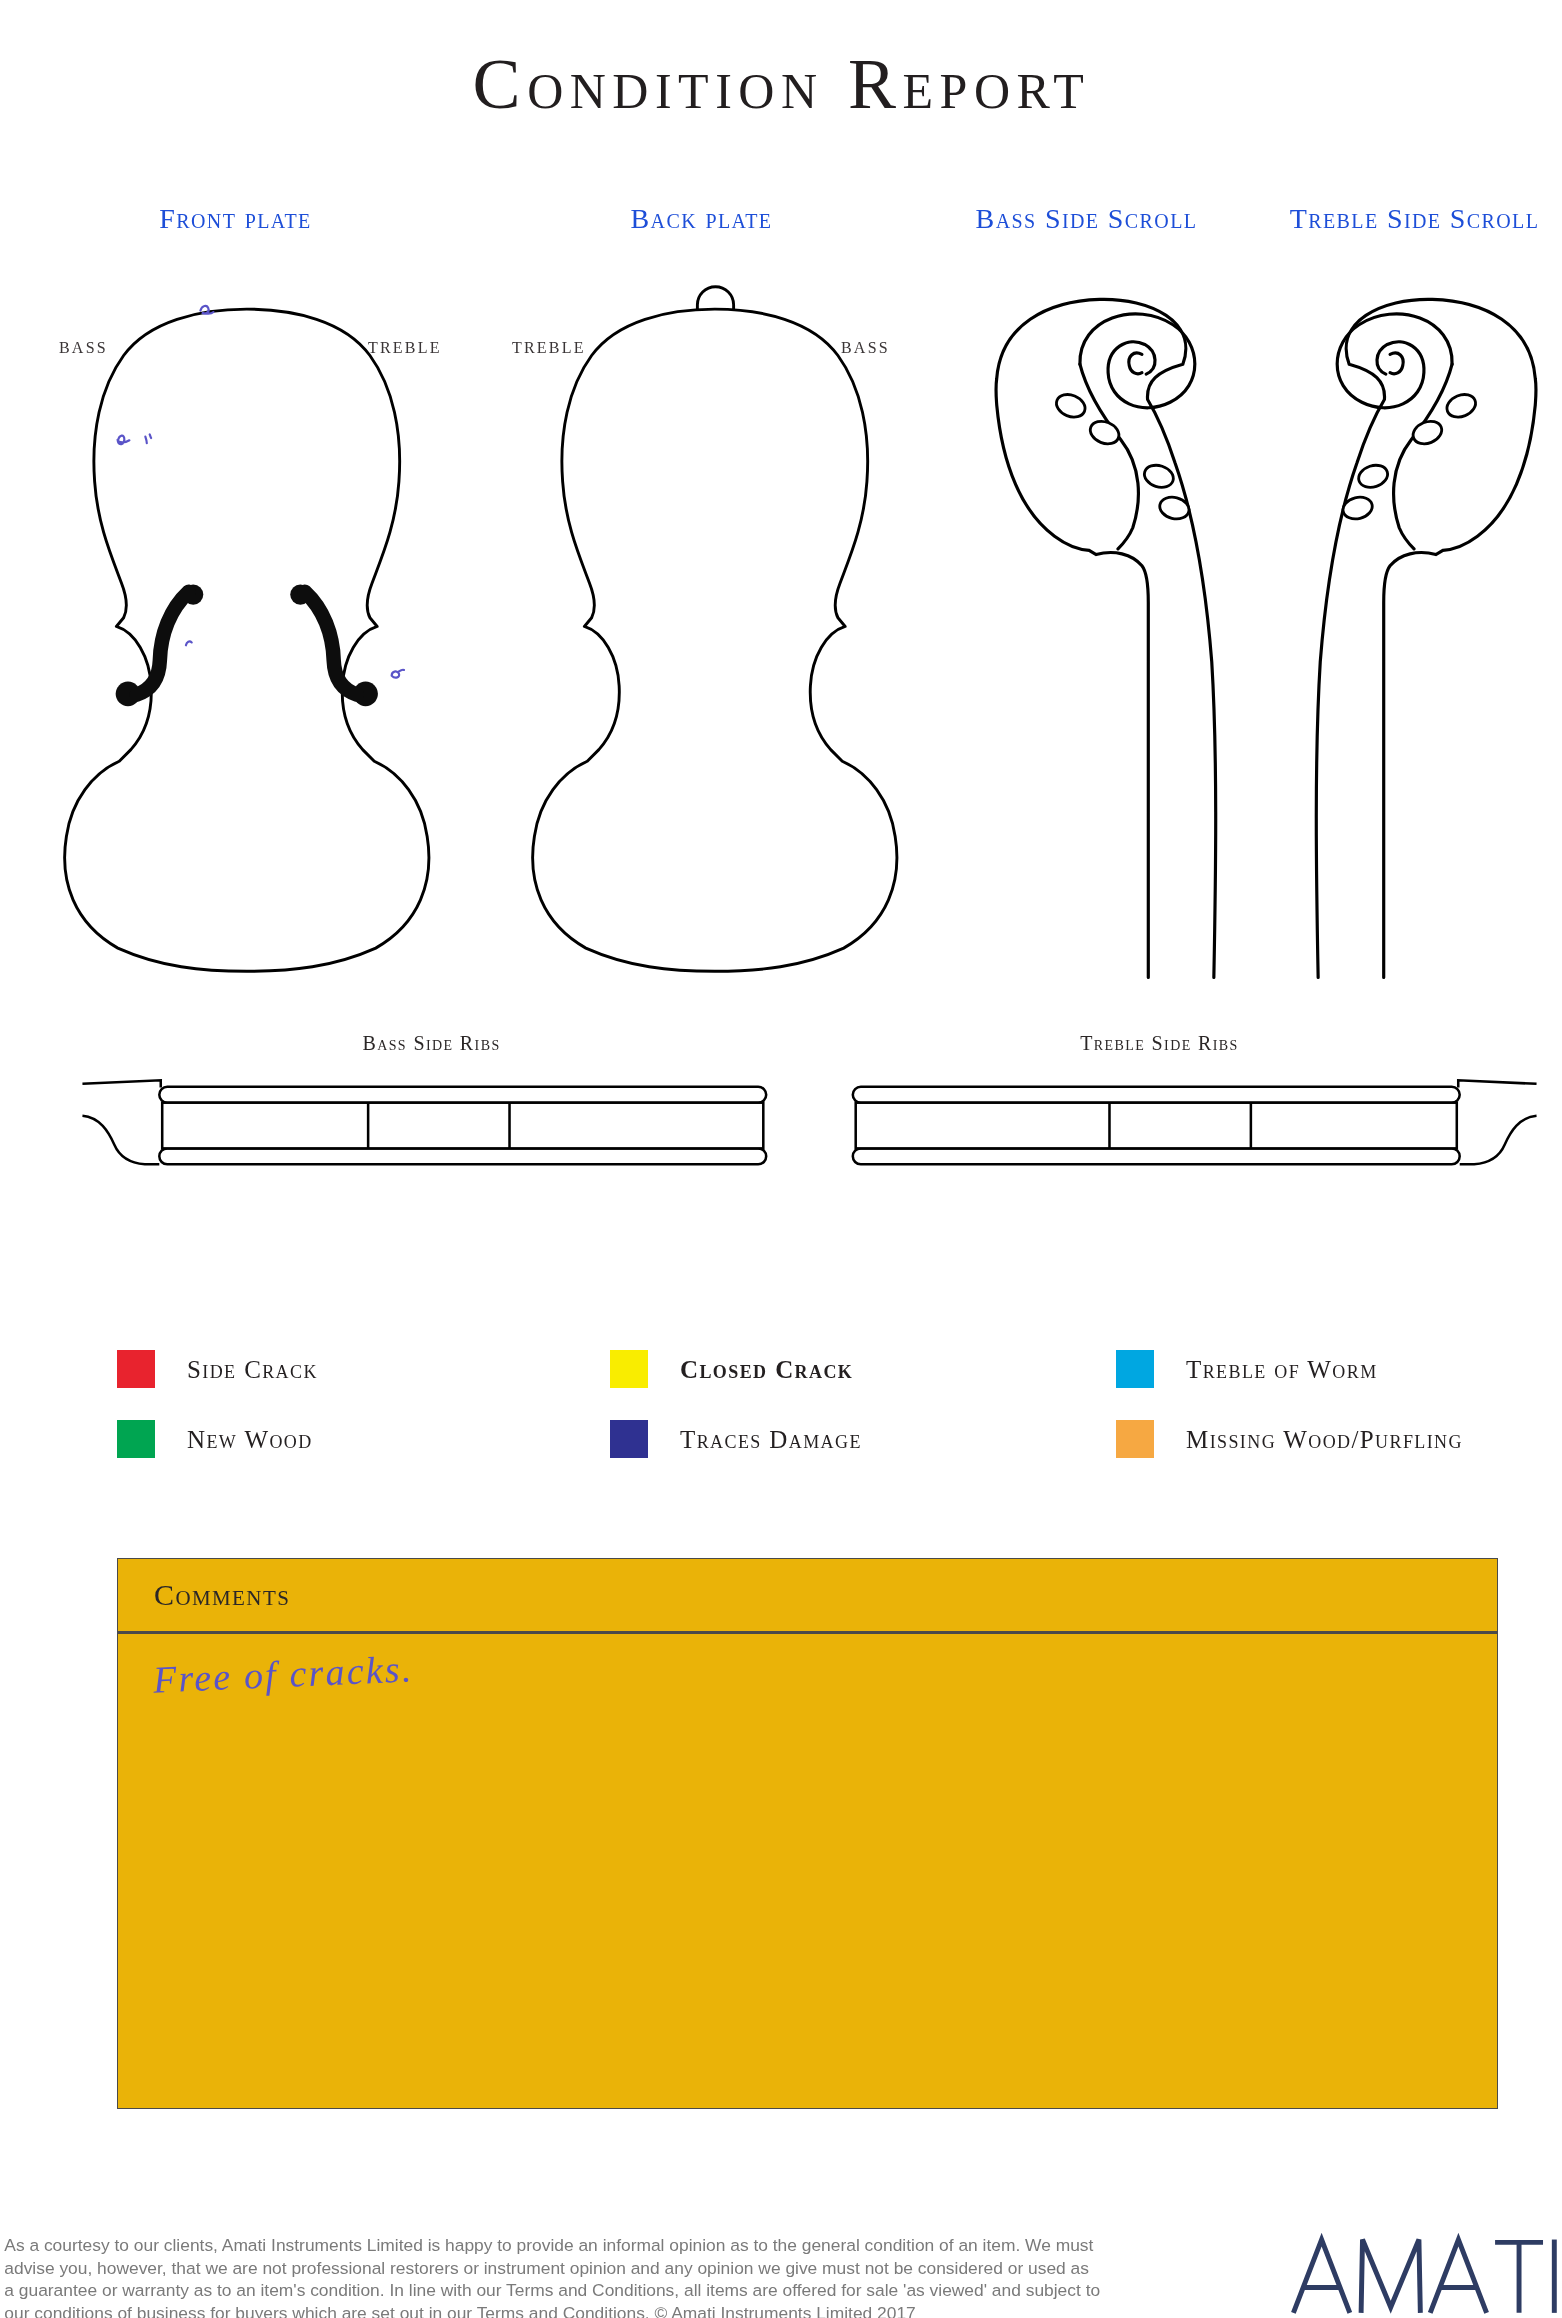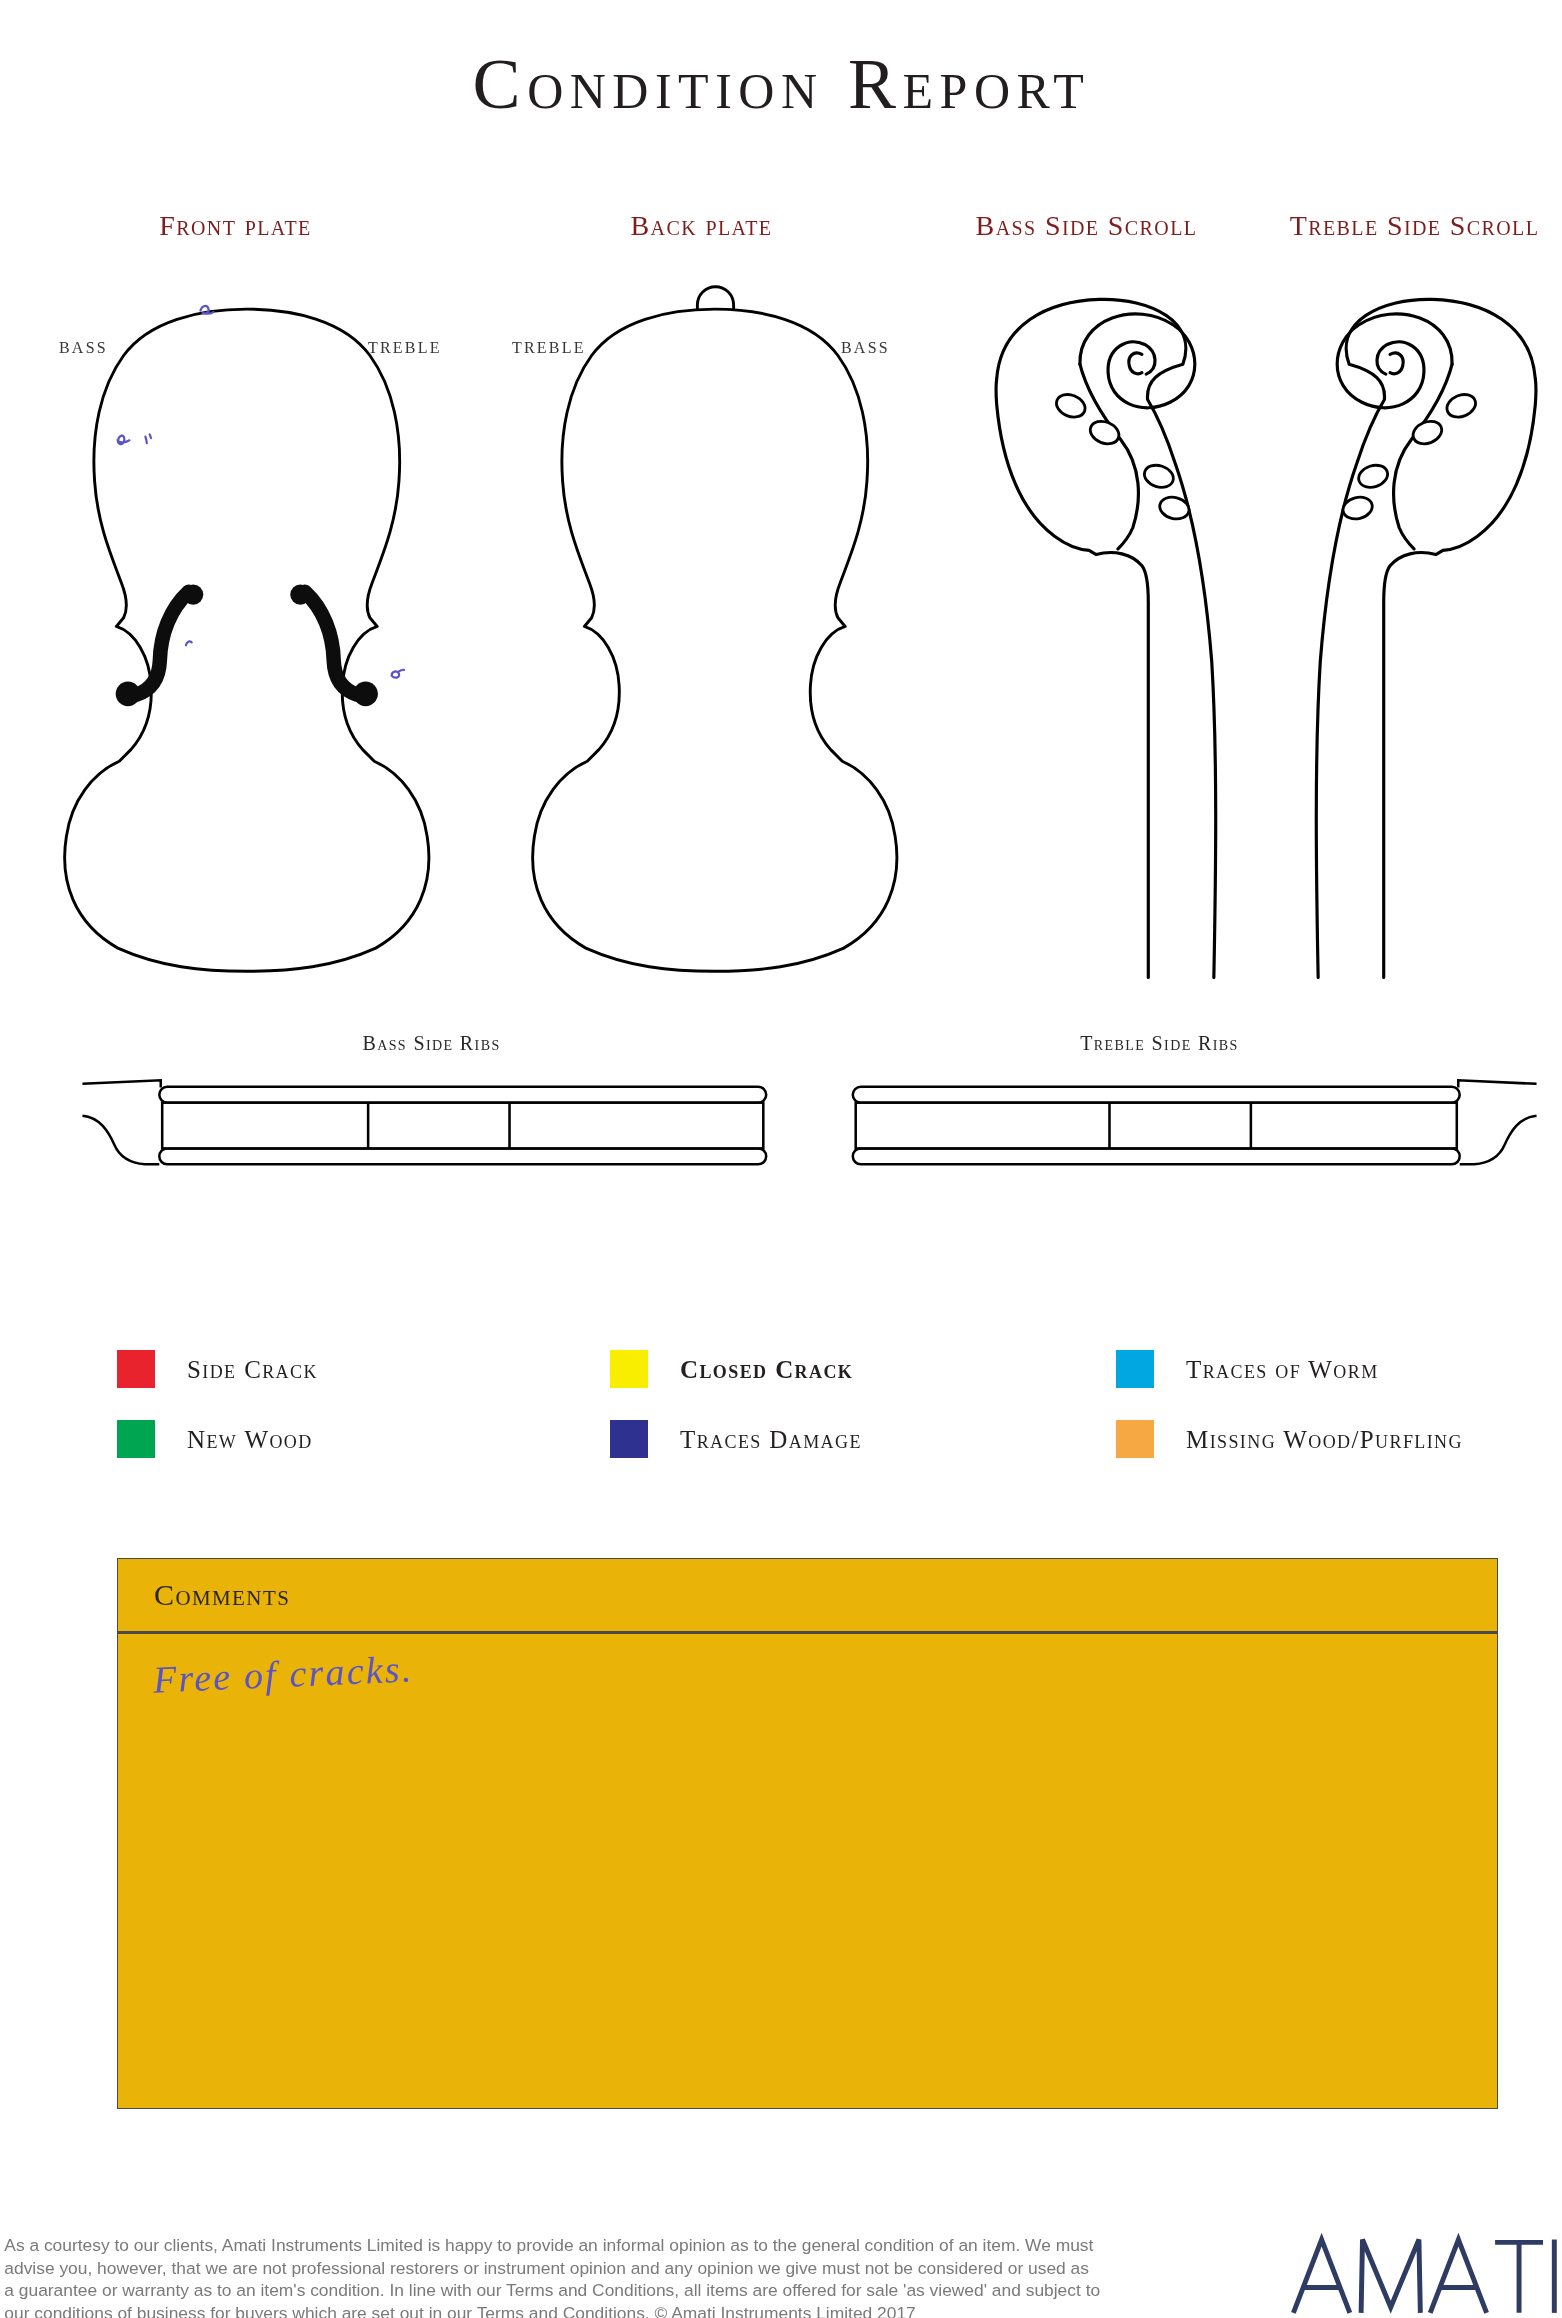--- a/index.html
+++ b/index.html
@@ -1,22 +1,22 @@
 <!DOCTYPE html>
 <html style="font-size:11.6px"><head>
 <meta charset="utf-8">
 <style>
   html,body{margin:0;padding:0;background:#fff;}
   #page{position:relative;width:1563px;height:2319px;background:#ffffff;overflow:hidden;
         font-family:"Liberation Serif", serif;color:#1f1c1d;}
   .sc{font-variant:small-caps;}
   #title{position:absolute;top:7.2px;left:0;width:1563px;text-align:center;
          font-size:72px;letter-spacing:6.5px;font-weight:400;color:#221e1f;margin-top:36px;}
-  .section-label{position:absolute;top:210px;width:333px;text-align:center;
-         font-size:28px;letter-spacing:1.4px;color:#7f1d1d;}
+  .section-label{position:absolute;top:203px;width:333px;text-align:center;
+         font-size:28px;letter-spacing:1.4px;color:#1d4ed8;}
   #lbl-front{left:69px;} #lbl-back{left:535px;} #lbl-bscroll{left:920px;} #lbl-tscroll{left:1248px;}
   .ribs-label{position:absolute;top:1032px;width:333px;text-align:center;
          font-size:20px;letter-spacing:1.4px;color:#2b2727;}
   #lbl-bribs{left:265px;} #lbl-tribs{left:993px;}
   .side-tag{position:absolute;top:339px;font-size:16px;letter-spacing:2.2px;color:#3a3536;}
   #tag-f-bass{left:59px;} #tag-f-treble{left:368px;} #tag-b-treble{left:512px;} #tag-b-bass{left:841px;}
   svg{position:absolute;overflow:visible;}
   #svg-front{left:51px;top:299px;}
   #svg-back{left:519px;top:299px;}
   #svg-bscroll{left:977px;top:288px;}
@@ -174,21 +174,21 @@
   <div class="legend-item lc1 lr1">
     <span class="swatch" style="background-color: rgb(232, 35, 46);"></span>
     <span class="ltext sc">Side Crack</span>
   </div>
   <div class="legend-item lc2 lr1">
     <span class="swatch" style="background-color: rgb(249, 237, 0);"></span>
     <span class="ltext sc bold">Closed Crack</span>
   </div>
   <div class="legend-item lc3 lr1">
     <span class="swatch" style="background-color: rgb(0, 167, 225);"></span>
-    <span class="ltext sc">Traces of Worm</span>
+    <span class="ltext sc">Treble of Worm</span>
   </div>
   <div class="legend-item lc1 lr2">
     <span class="swatch" style="background-color: rgb(0, 165, 81);"></span>
     <span class="ltext sc">New Wood</span>
   </div>
   <div class="legend-item lc2 lr2">
     <span class="swatch" style="background-color: rgb(47, 49, 145);"></span>
     <span class="ltext sc">Traces Damage</span>
   </div>
   <div class="legend-item lc3 lr2">

